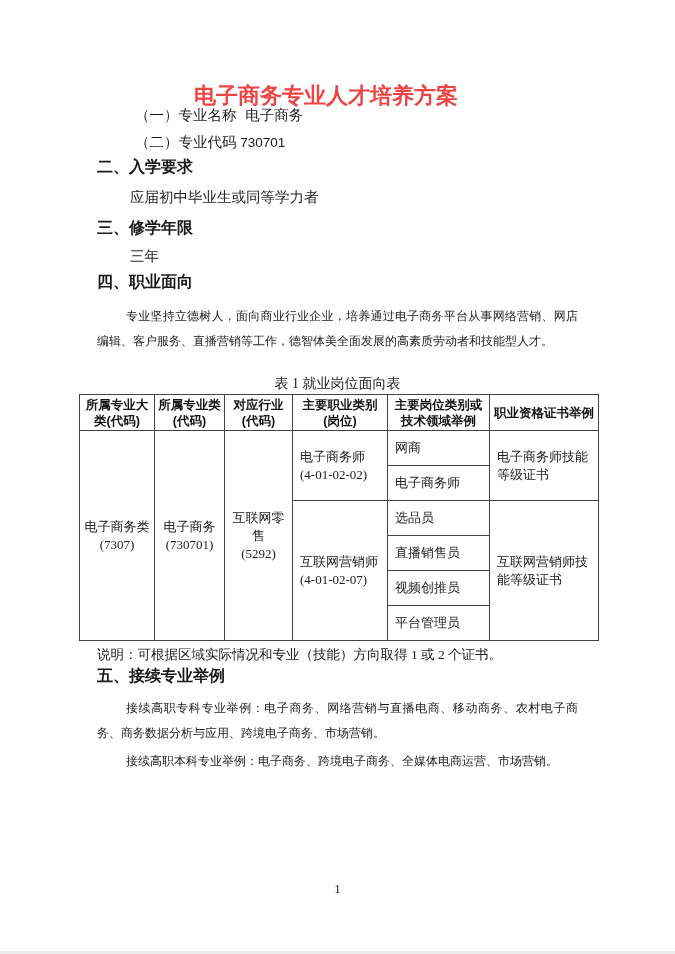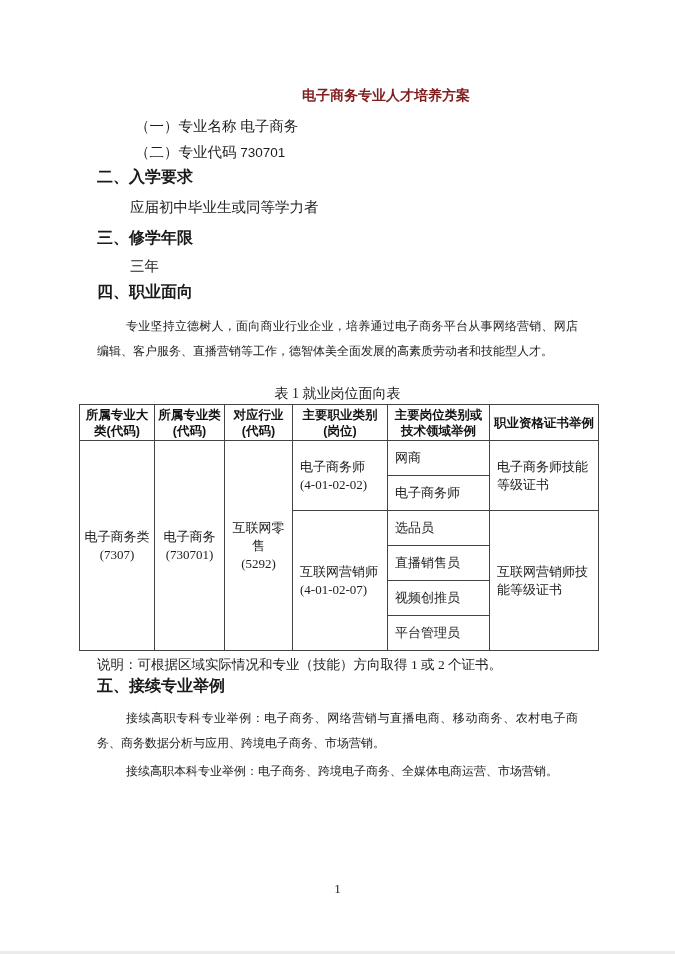--- a/index.html
+++ b/index.html
@@ -11,45 +11,45 @@
     background: #ffffff;
     overflow: hidden;
     color: #1c1c1c;
     font-family: "Liberation Serif", serif;
   }
   .content { padding: 84px 97px 0 97px; }
 
   .doc-title {
     font-family: "Liberation Sans", sans-serif;
     font-weight: bold;
-    font-size: 14px;
+    font-size: 22px;
     line-height: 23px;
-    text-align: center;
+    text-align: left;
     padding-left: 97px;
-    color: #7f1d1d;
+    color: #ef4444;
   }
   .sec-heading {
     font-family: "Liberation Sans", sans-serif;
     font-weight: bold;
     font-size: 16px;
     line-height: 17px;
     color: #1a1a1a;
   }
   .h1-gap { margin-top: 17px; }
   .h2-gap { margin-top: 8px; }
   .h3-gap { margin-top: 14px; }
   .h4-gap { margin-top: 9px; }
   .h5-gap { margin-top: 5px; }
 
   .subitem {
     font-size: 14.5px;
     line-height: 15px;
     padding-left: 38px;
   }
-  .subitem.first { margin-top: 12px; }
+  .subitem.first { margin-top: 2px; font-family: Liberation Mono, monospace; }
   .subitem.second { margin-top: 11px; }
   .subitem .num-val {
     font-family: "Liberation Sans", sans-serif;
     font-weight: 400;
     font-size: 13.5px;
   }
 
   .body-line {
     font-size: 14.5px;
     line-height: 15px;

